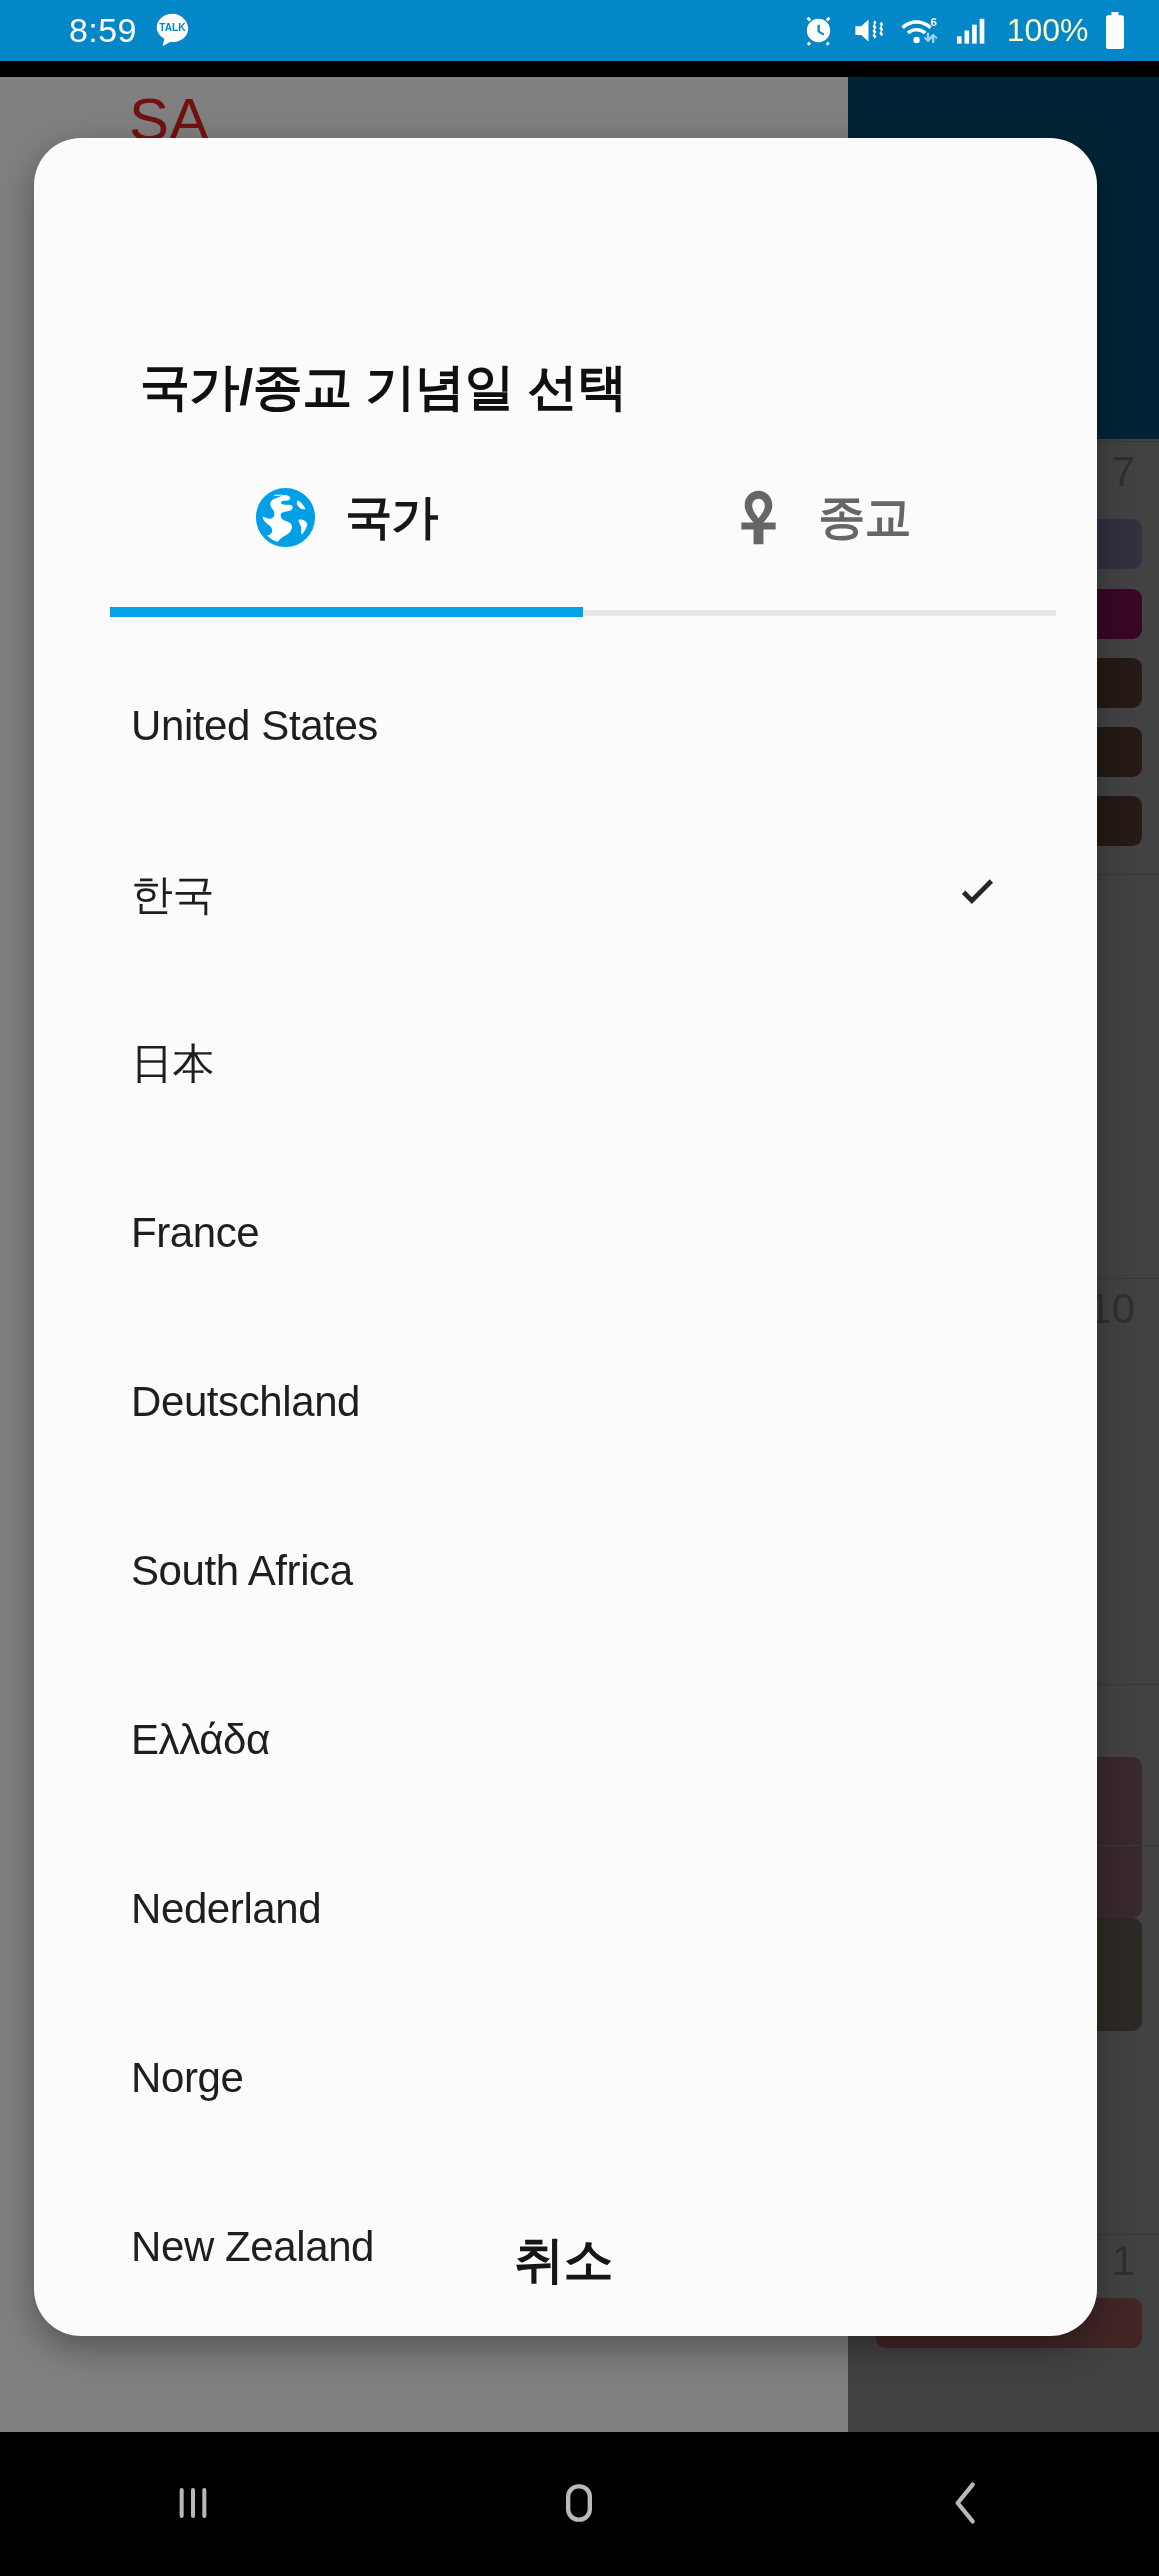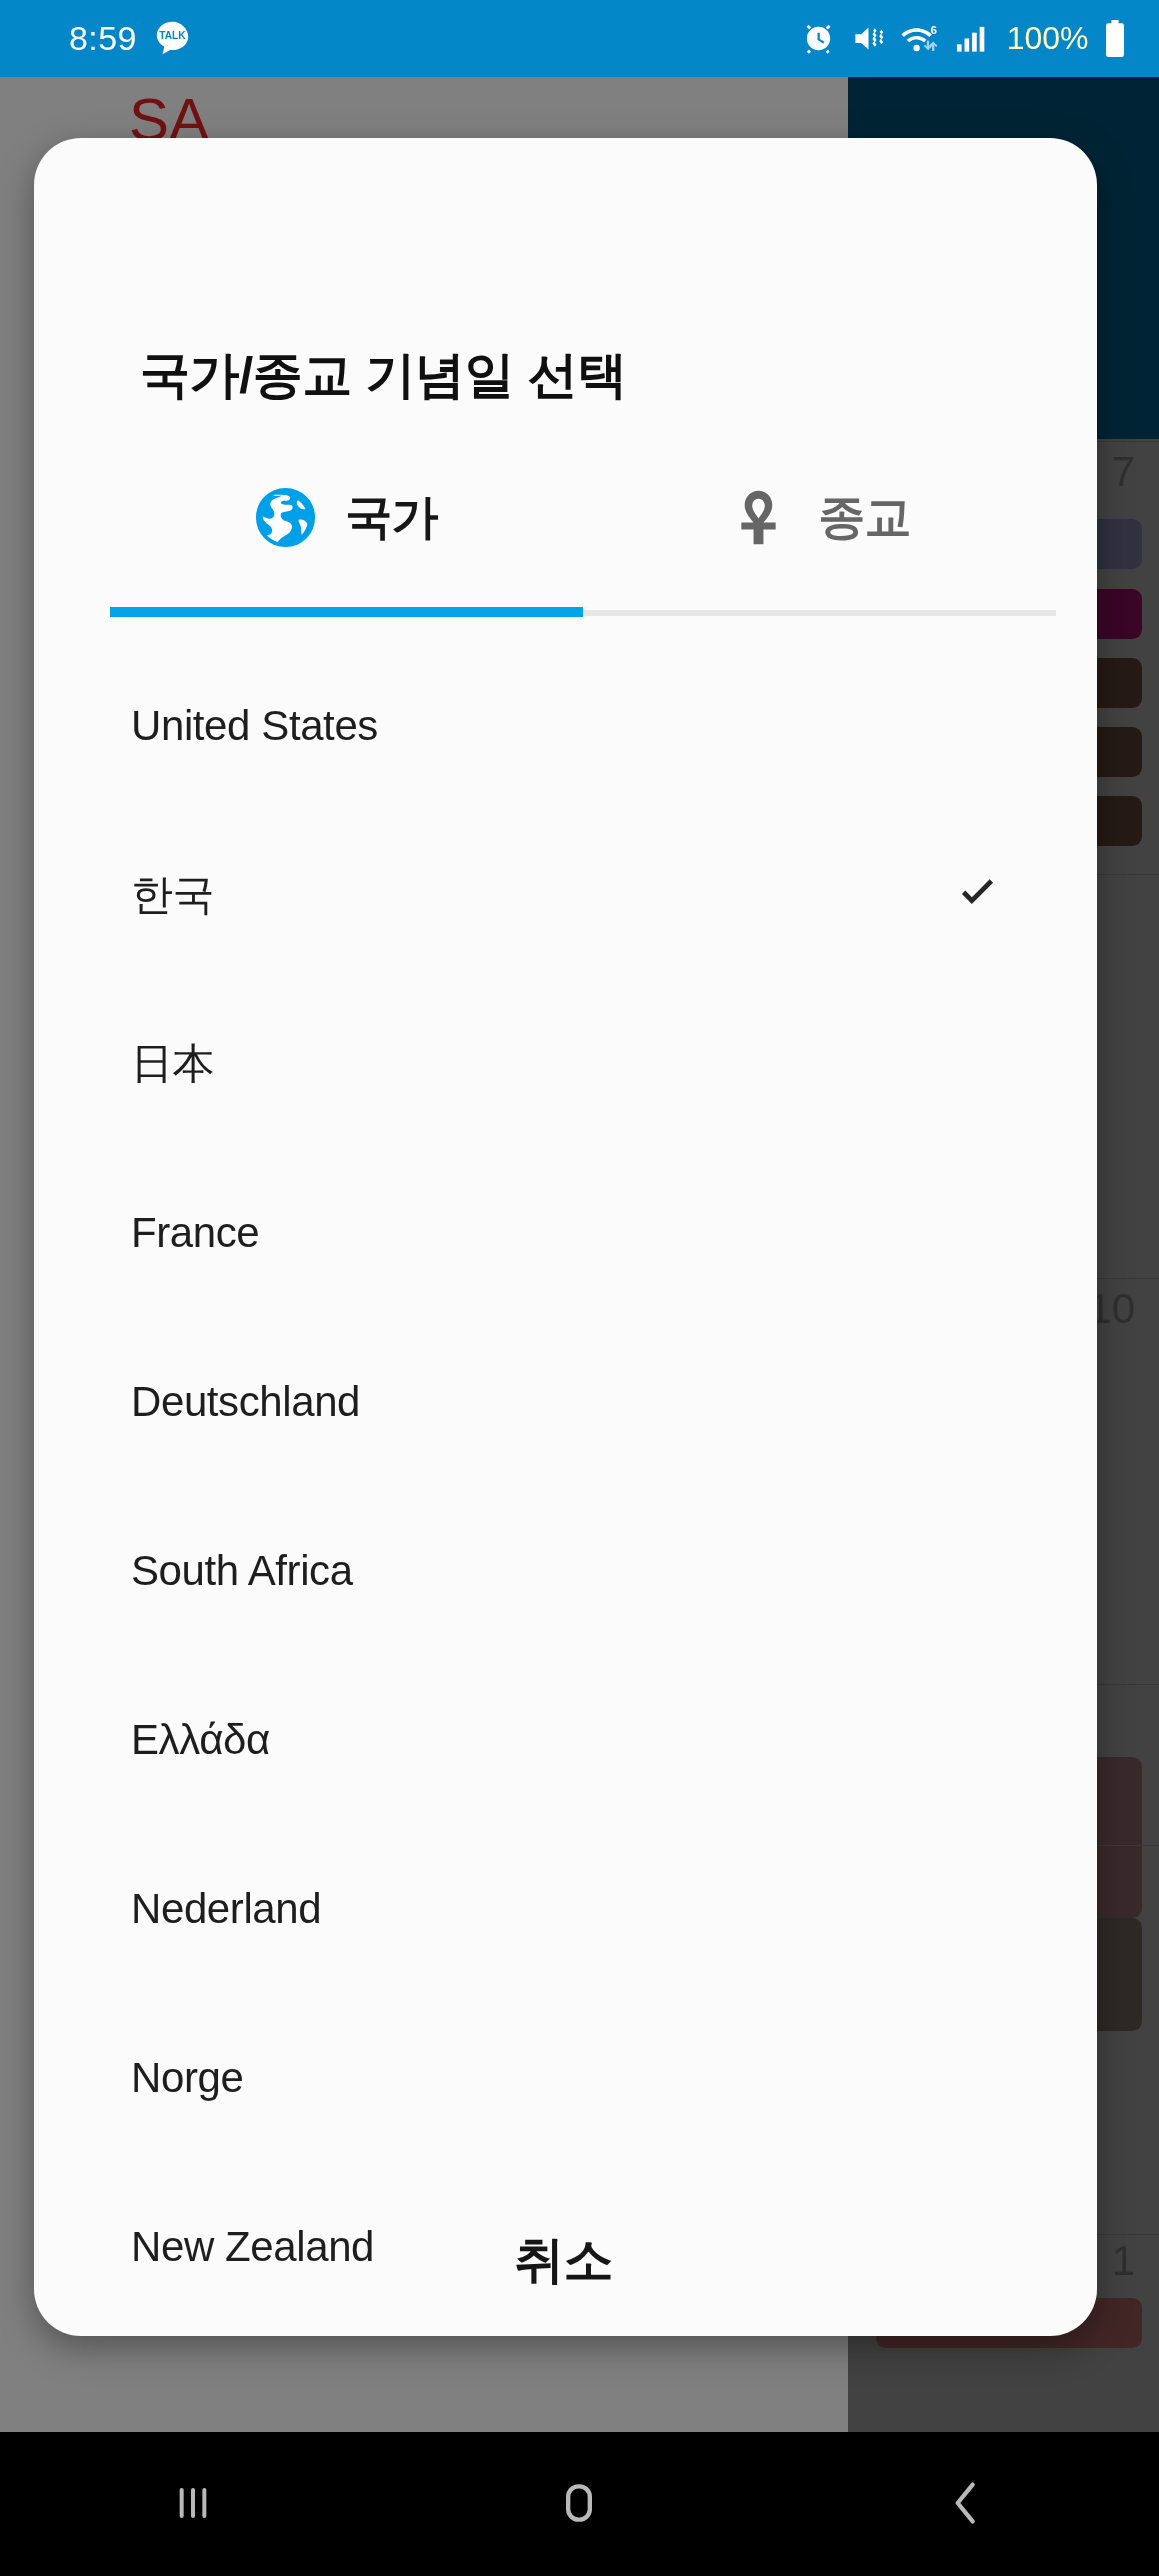--- a/index.html
+++ b/index.html
@@ -6,21 +6,21 @@
   html,body {
     width:1159px; height:2576px;
     background:#000;
     font-family:"Liberation Sans","DejaVu Sans",sans-serif;
     overflow:hidden;
   }
   #screen { position:relative; width:1159px; height:2576px; background:#000; overflow:hidden; }
 
   
   #statusbar{
-    position:absolute; left:0; top:0; width:1159px; height:77px;
+    position:absolute; left:0; top:0; width:1159px; height:61px;
     background:#0487c8; display:flex; align-items:center; z-index:50;
   }
   #sb-left{ display:flex; align-items:center; margin-left:69px; }
   #sb-clock{ color:#fff; font-size:34px; letter-spacing:0.4px; font-weight:400; }
   #sb-talk{ margin-left:17.7px; display:flex; align-items:center; }
   #sb-right{ margin-left:auto; margin-right:32px; display:flex; align-items:center; gap:14.5px; }
   #sb-batt-text{ color:#fef9c3; font-size:32px; letter-spacing:0px; margin-left:3.2px; }
   .sb-ico{ display:flex; align-items:center; }
 
   
@@ -63,21 +63,21 @@
   }
 
   
   #dialog{
     position:absolute; left:34px; top:138px; width:1063px; height:2198px;
     background:#fbfbfb; border-radius:47px; z-index:20;
     box-shadow:0 11.3px 35px rgba(0,0,0,0.35);
     overflow:hidden;
   }
   #dlg-title{
-    position:absolute; left:106px; top:204px;
+    position:absolute; left:106px; top:216px;
     font-size:50px; font-weight:700; color:#101010; letter-spacing:-0.4px;
     white-space:nowrap;
   }
 
   
   #tabs{
     position:absolute; left:76px; top:306px; width:946px; height:179px;
     display:flex;
   }
   .tab{

